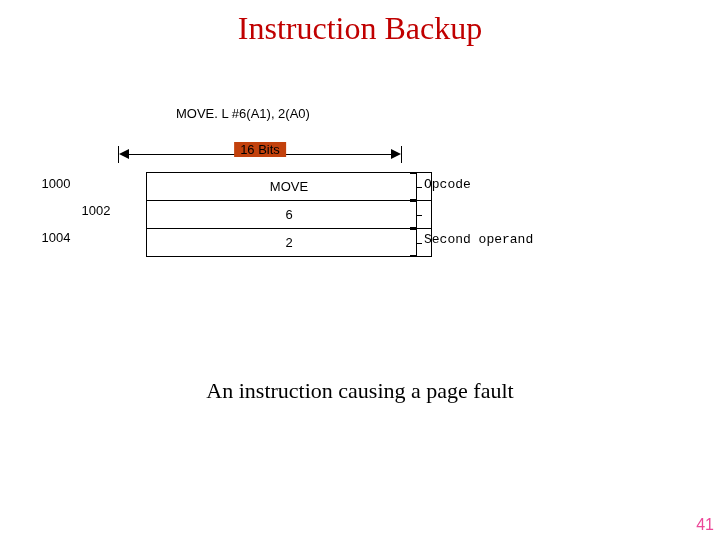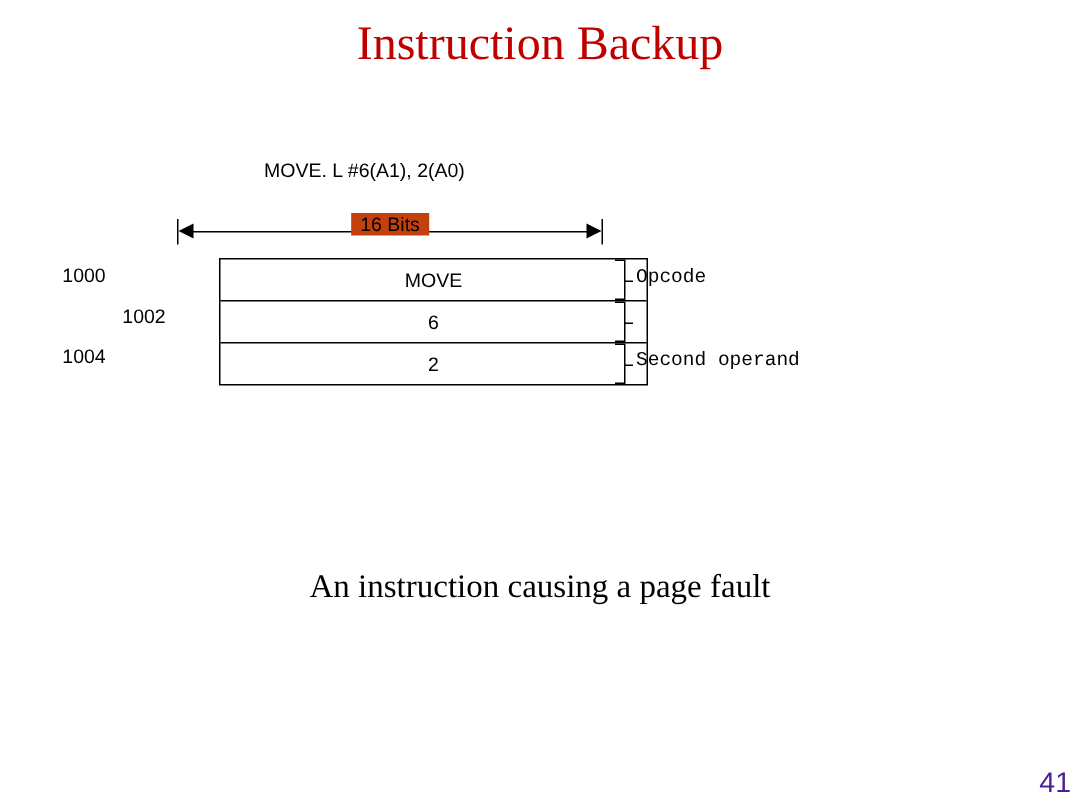--- a/index.html
+++ b/index.html
@@ -28,22 +28,22 @@
     width: 720px;
     text-align: center;
     font-size: 22px;
     color: #000;
   }
   .pagenum {
     position: absolute;
     right: 6px;
     bottom: 6px;
     font-family: Arial, Helvetica, sans-serif;
-    font-size: 19px;
-    color: #4c1d95;
+    font-size: 16px;
+    color: #ec4899;
   }
   .diagram {
     position: absolute;
     left: 80px;
     top: 100px;
     width: 560px;
     height: 230px;
     font-family: Arial, Helvetica, sans-serif;
     font-size: 13px;
   }

